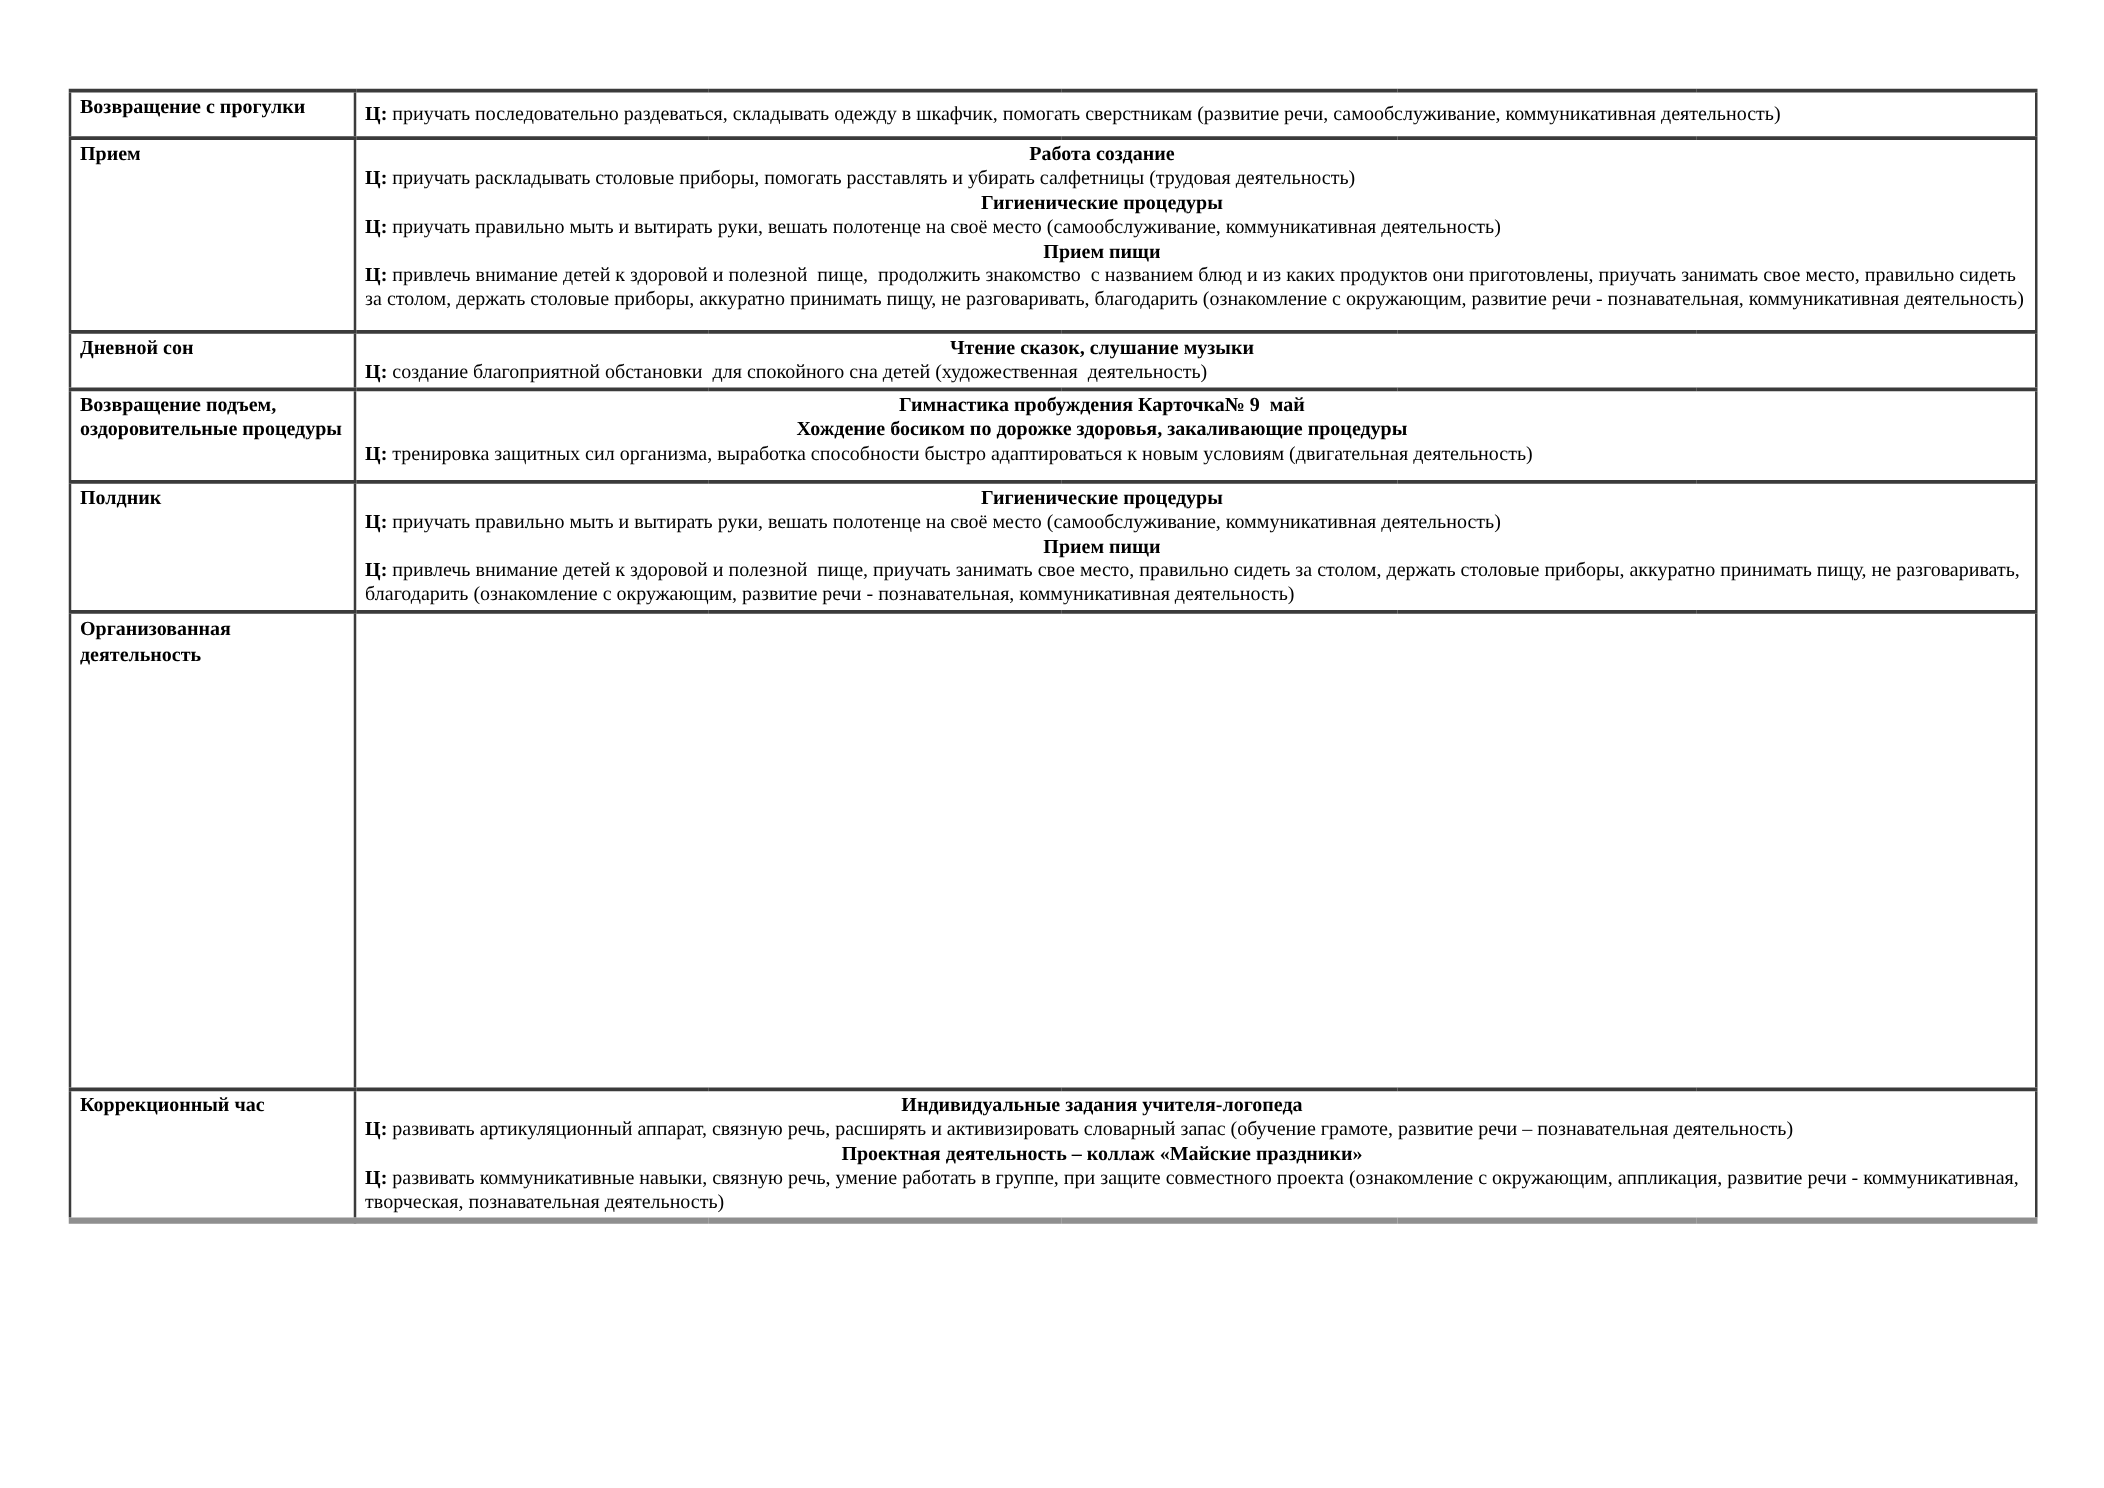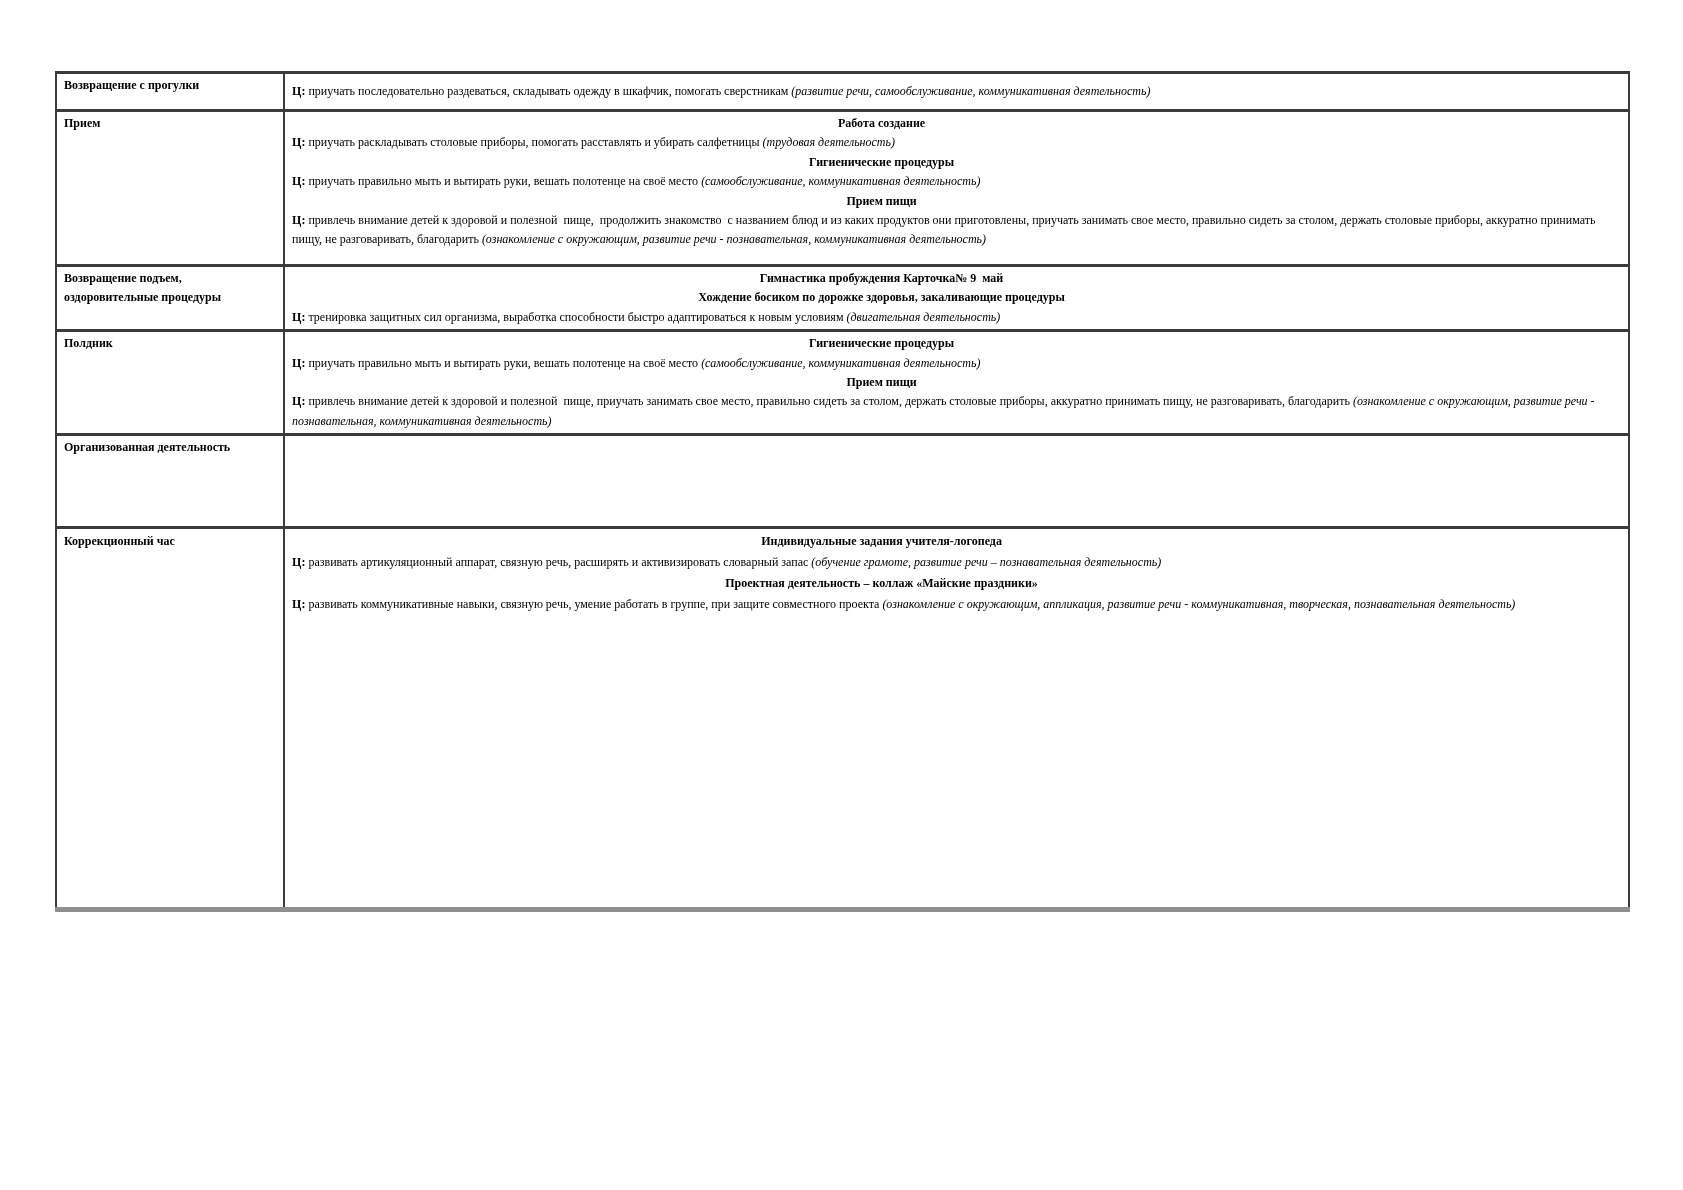--- a/index.html
+++ b/index.html
@@ -22,39 +22,39 @@
     border-collapse: collapse;
     table-layout: fixed;
     border: 2px solid var(--border-color, #3b3b3b);
     border-bottom: 5px solid var(--bottom-rule-color, #8f8f8f);
   }
   td {
     border: 2px solid var(--border-color, #3b3b3b);
     border-top-width: 3px;
     border-bottom-width: 3px;
     vertical-align: top;
-    font-size: 12px;
+    font-size: 16px;
     line-height: 19.4px;
     padding: 2px 7px;
   }
   tr:nth-child(1) { height: 38px; }
   tr:nth-child(2) { height: 155px; }
   tr:nth-child(3) { height: 40px; }
   tr:nth-child(4) { height: 74px; }
   tr:nth-child(5) { height: 93px; margin-left: 16px; }
   tr:nth-child(6) { height: 382px; }
   tr:nth-child(7) { height: 91px; }
   tr:nth-child(1) .content-cell { vertical-align: middle; }
   tr:nth-child(6) td { line-height: 21px; margin-left: 24px; }
   .label-cell { font-weight: bold; white-space: normal; }
   .block { white-space: pre-wrap; }
   .align-left { text-align: left; }
   .align-center { text-align: center; margin-right: 150px; }
   .seg.b { font-weight: bold; }
-  .seg.i { font-style: italic; }
+  .seg.i { }
 </style>
 </head>
 <body>
 
 <div class="page">
   <table class="doc">
     <colgroup>
       <col style="width:14.5%">
       <col style="width:18.0%">
       <col style="width:17.9%">
@@ -71,20 +71,27 @@
         </tr>
         <tr>
           <td class="label-cell">Прием</td>
           <td class="content-cell" colspan="5">
             <p class="block align-center"><span class="seg b">Работа создание</span></p>
             <p class="block align-left"><span class="seg b">Ц:</span><span class="seg"> приучать раскладывать столовые приборы, помогать расставлять и убирать салфетницы </span><span class="seg i">(трудовая деятельность)</span></p>
             <p class="block align-center"><span class="seg b">Гигиенические процедуры</span></p>
             <p class="block align-left"><span class="seg b">Ц:</span><span class="seg"> приучать правильно мыть и вытирать руки, вешать полотенце на своё место </span><span class="seg i">(самообслуживание, коммуникативная деятельность)</span></p>
             <p class="block align-center"><span class="seg b">Прием пищи</span></p>
             <p class="block align-left"><span class="seg b">Ц:</span><span class="seg"> привлечь внимание детей к здоровой и полезной  пище,  продолжить знакомство  с названием блюд и из каких продуктов они приготовлены, приучать занимать свое место, правильно сидеть за столом, держать столовые приборы, аккуратно принимать пищу, не разговаривать, благодарить </span><span class="seg i">(ознакомление с окружающим, развитие речи - познавательная, коммуникативная деятельность)</span></p>
+          </td>
+        </tr>
+        <tr>
+          <td class="label-cell">Дневной сон</td>
+          <td class="content-cell" colspan="5">
+            <p class="block align-center"><span class="seg b">Чтение сказок, слушание музыки</span></p>
+            <p class="block align-left"><span class="seg b">Ц:</span><span class="seg"> создание благоприятной обстановки  для спокойного сна детей </span><span class="seg i">(художественная  деятельность)</span></p>
           </td>
         </tr>
         <tr>
           <td class="label-cell">Возвращение подъем, оздоровительные процедуры</td>
           <td class="content-cell" colspan="5">
             <p class="block align-center"><span class="seg b">Гимнастика пробуждения Карточка№ 9  май</span></p>
             <p class="block align-center"><span class="seg b">Хождение босиком по дорожке здоровья, закаливающие процедуры</span></p>
             <p class="block align-left"><span class="seg b">Ц:</span><span class="seg"> тренировка защитных сил организма, выработка способности быстро адаптироваться к новым условиям </span><span class="seg i">(двигательная деятельность)</span></p>
           </td>
         </tr>

